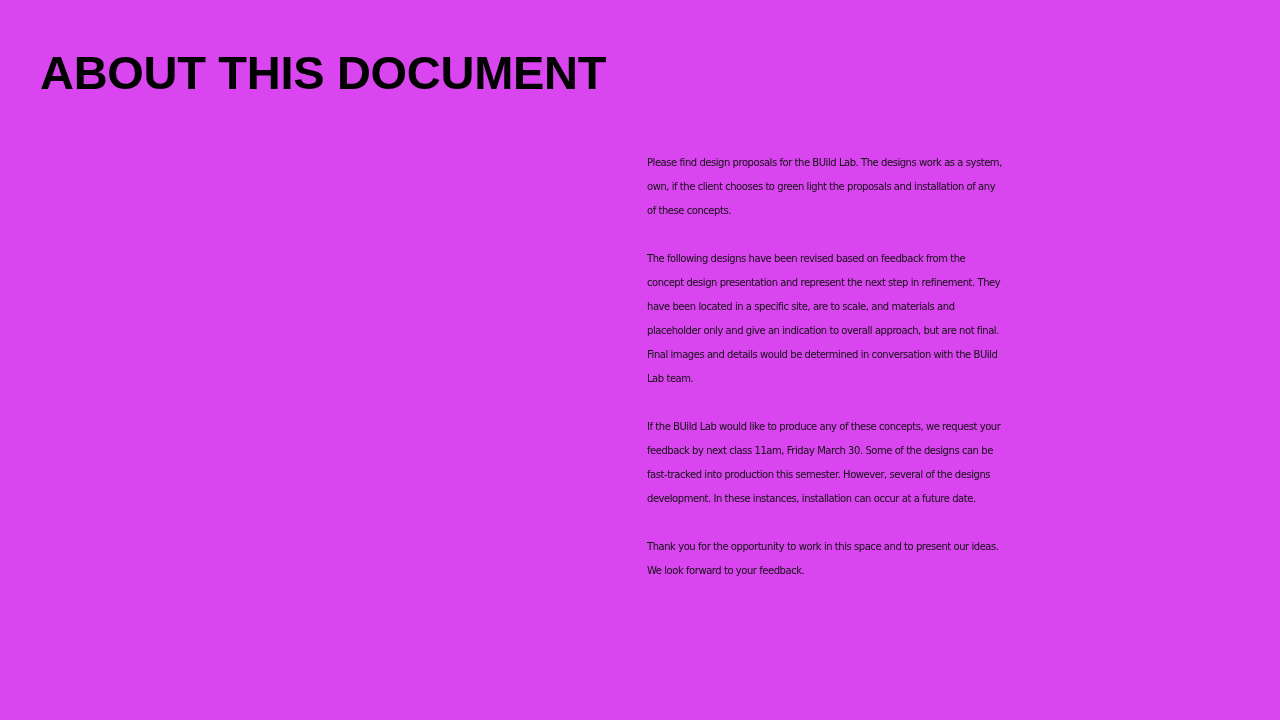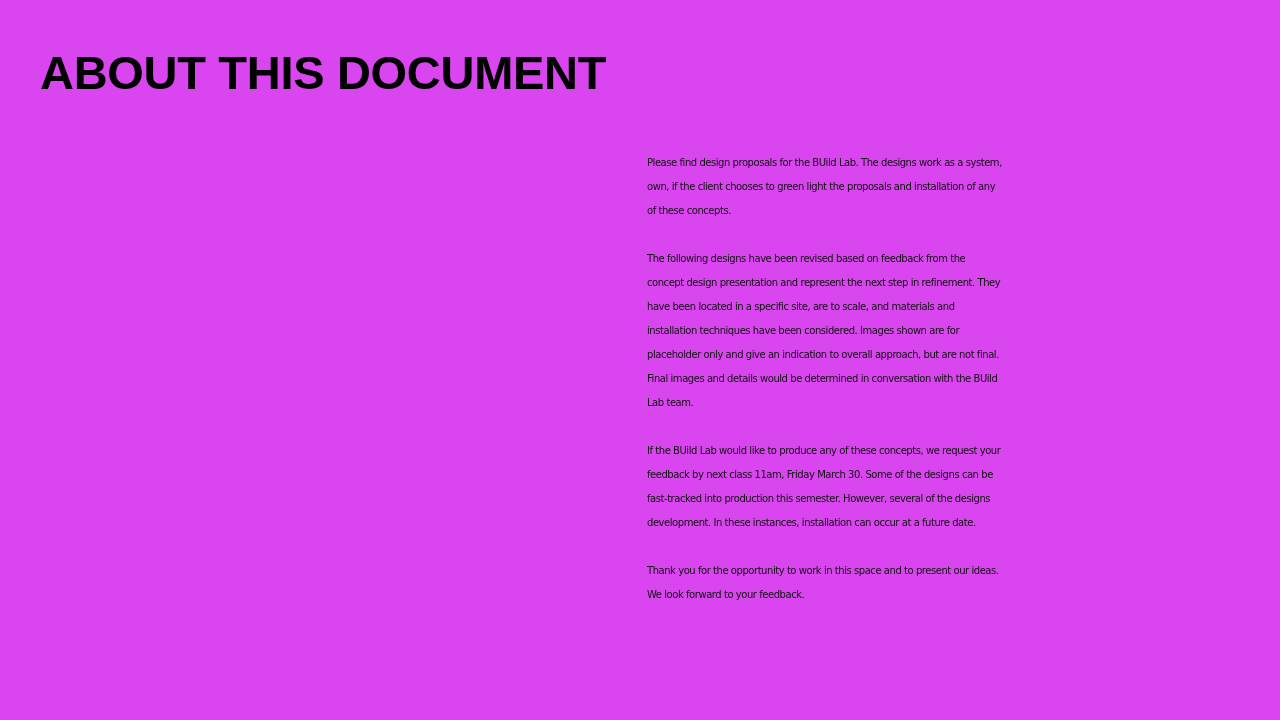--- a/index.html
+++ b/index.html
@@ -63,21 +63,20 @@
   <div class="body">
     <p class="para">
       <span class="line">Please find design proposals for the BUild Lab. The designs work as a system,</span>
       <span class="line">own, if the client chooses to green light the proposals and installation of any</span>
       <span class="line">of these concepts.</span>
     </p>
     <p class="para">
       <span class="line">The following designs have been revised based on feedback from the</span>
       <span class="line">concept design presentation and represent the next step in refinement. They</span>
       <span class="line">have been located in a specific site, are to scale, and materials and</span>
-      <span class="line">installation techniques have been considered. Images shown are for</span>
       <span class="line">placeholder only and give an indication to overall approach, but are not final.</span>
       <span class="line">Final images and details would be determined in conversation with the BUild</span>
       <span class="line">Lab team.</span>
     </p>
     <p class="para">
       <span class="line">If the BUild Lab would like to produce any of these concepts, we request your</span>
       <span class="line">feedback by next class 11am, Friday March 30. Some of the designs can be</span>
       <span class="line">fast-tracked into production this semester. However, several of the designs</span>
       <span class="line">development. In these instances, installation can occur at a future date.</span>
     </p>

